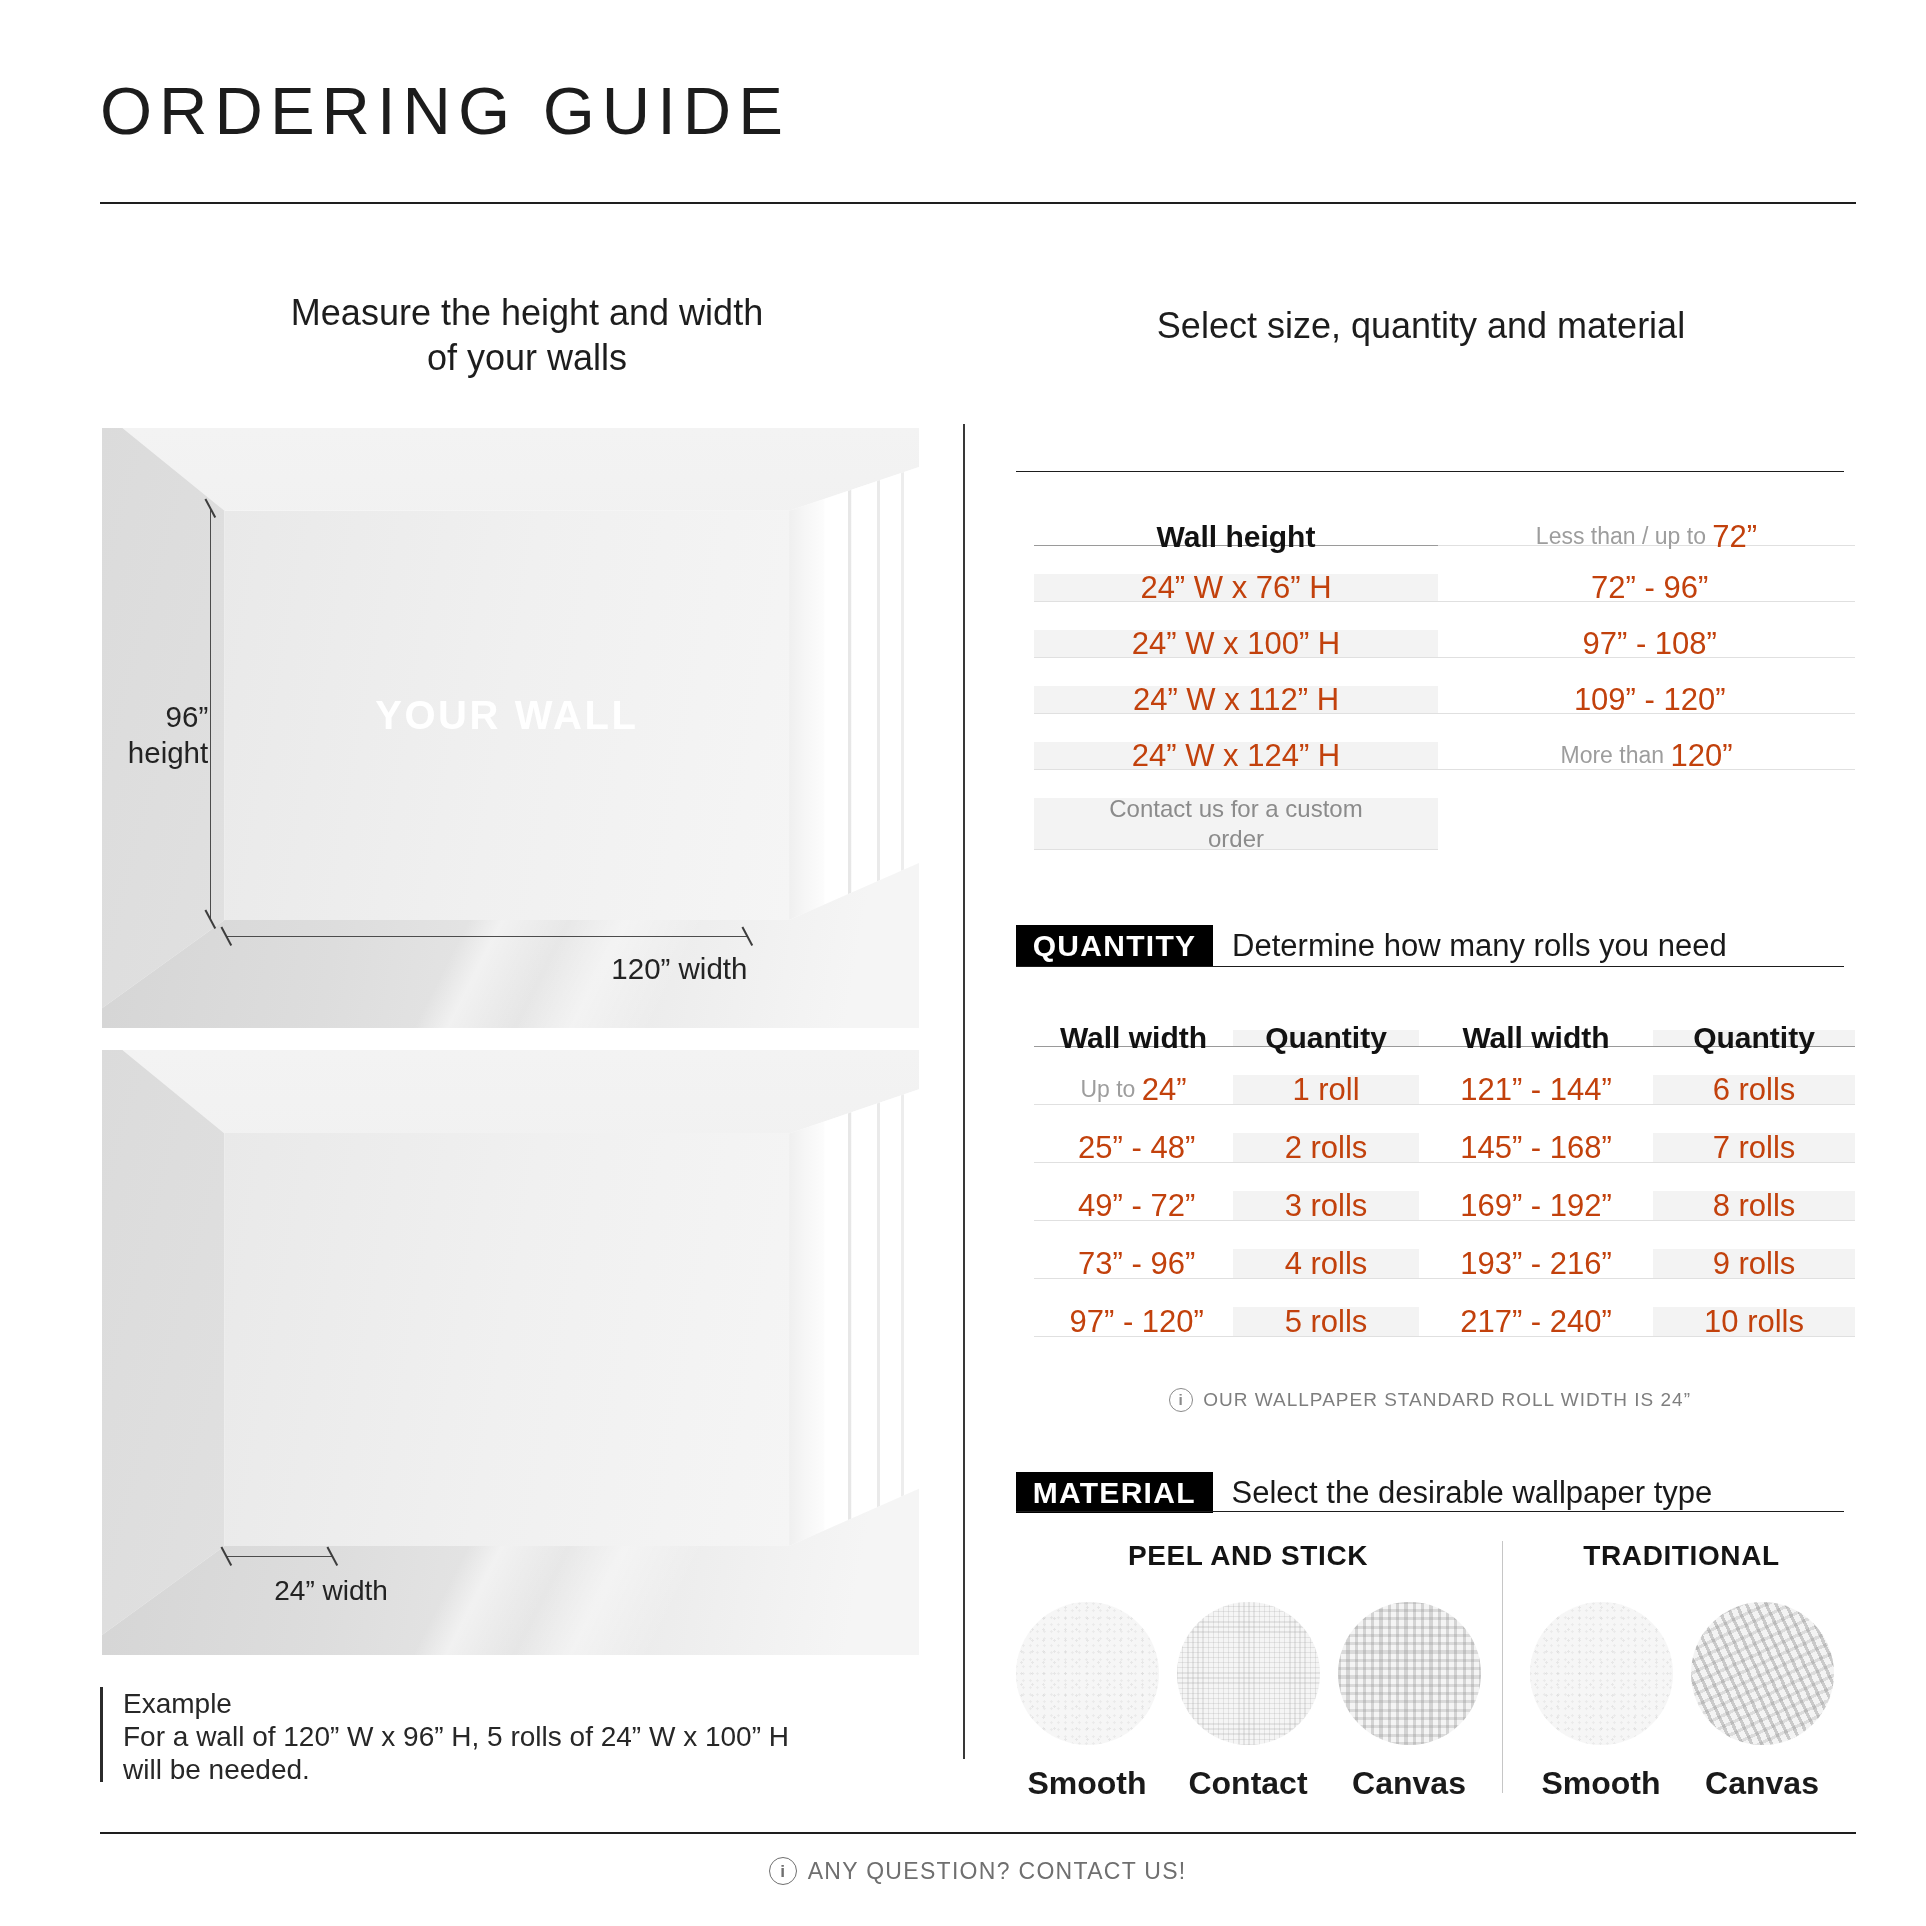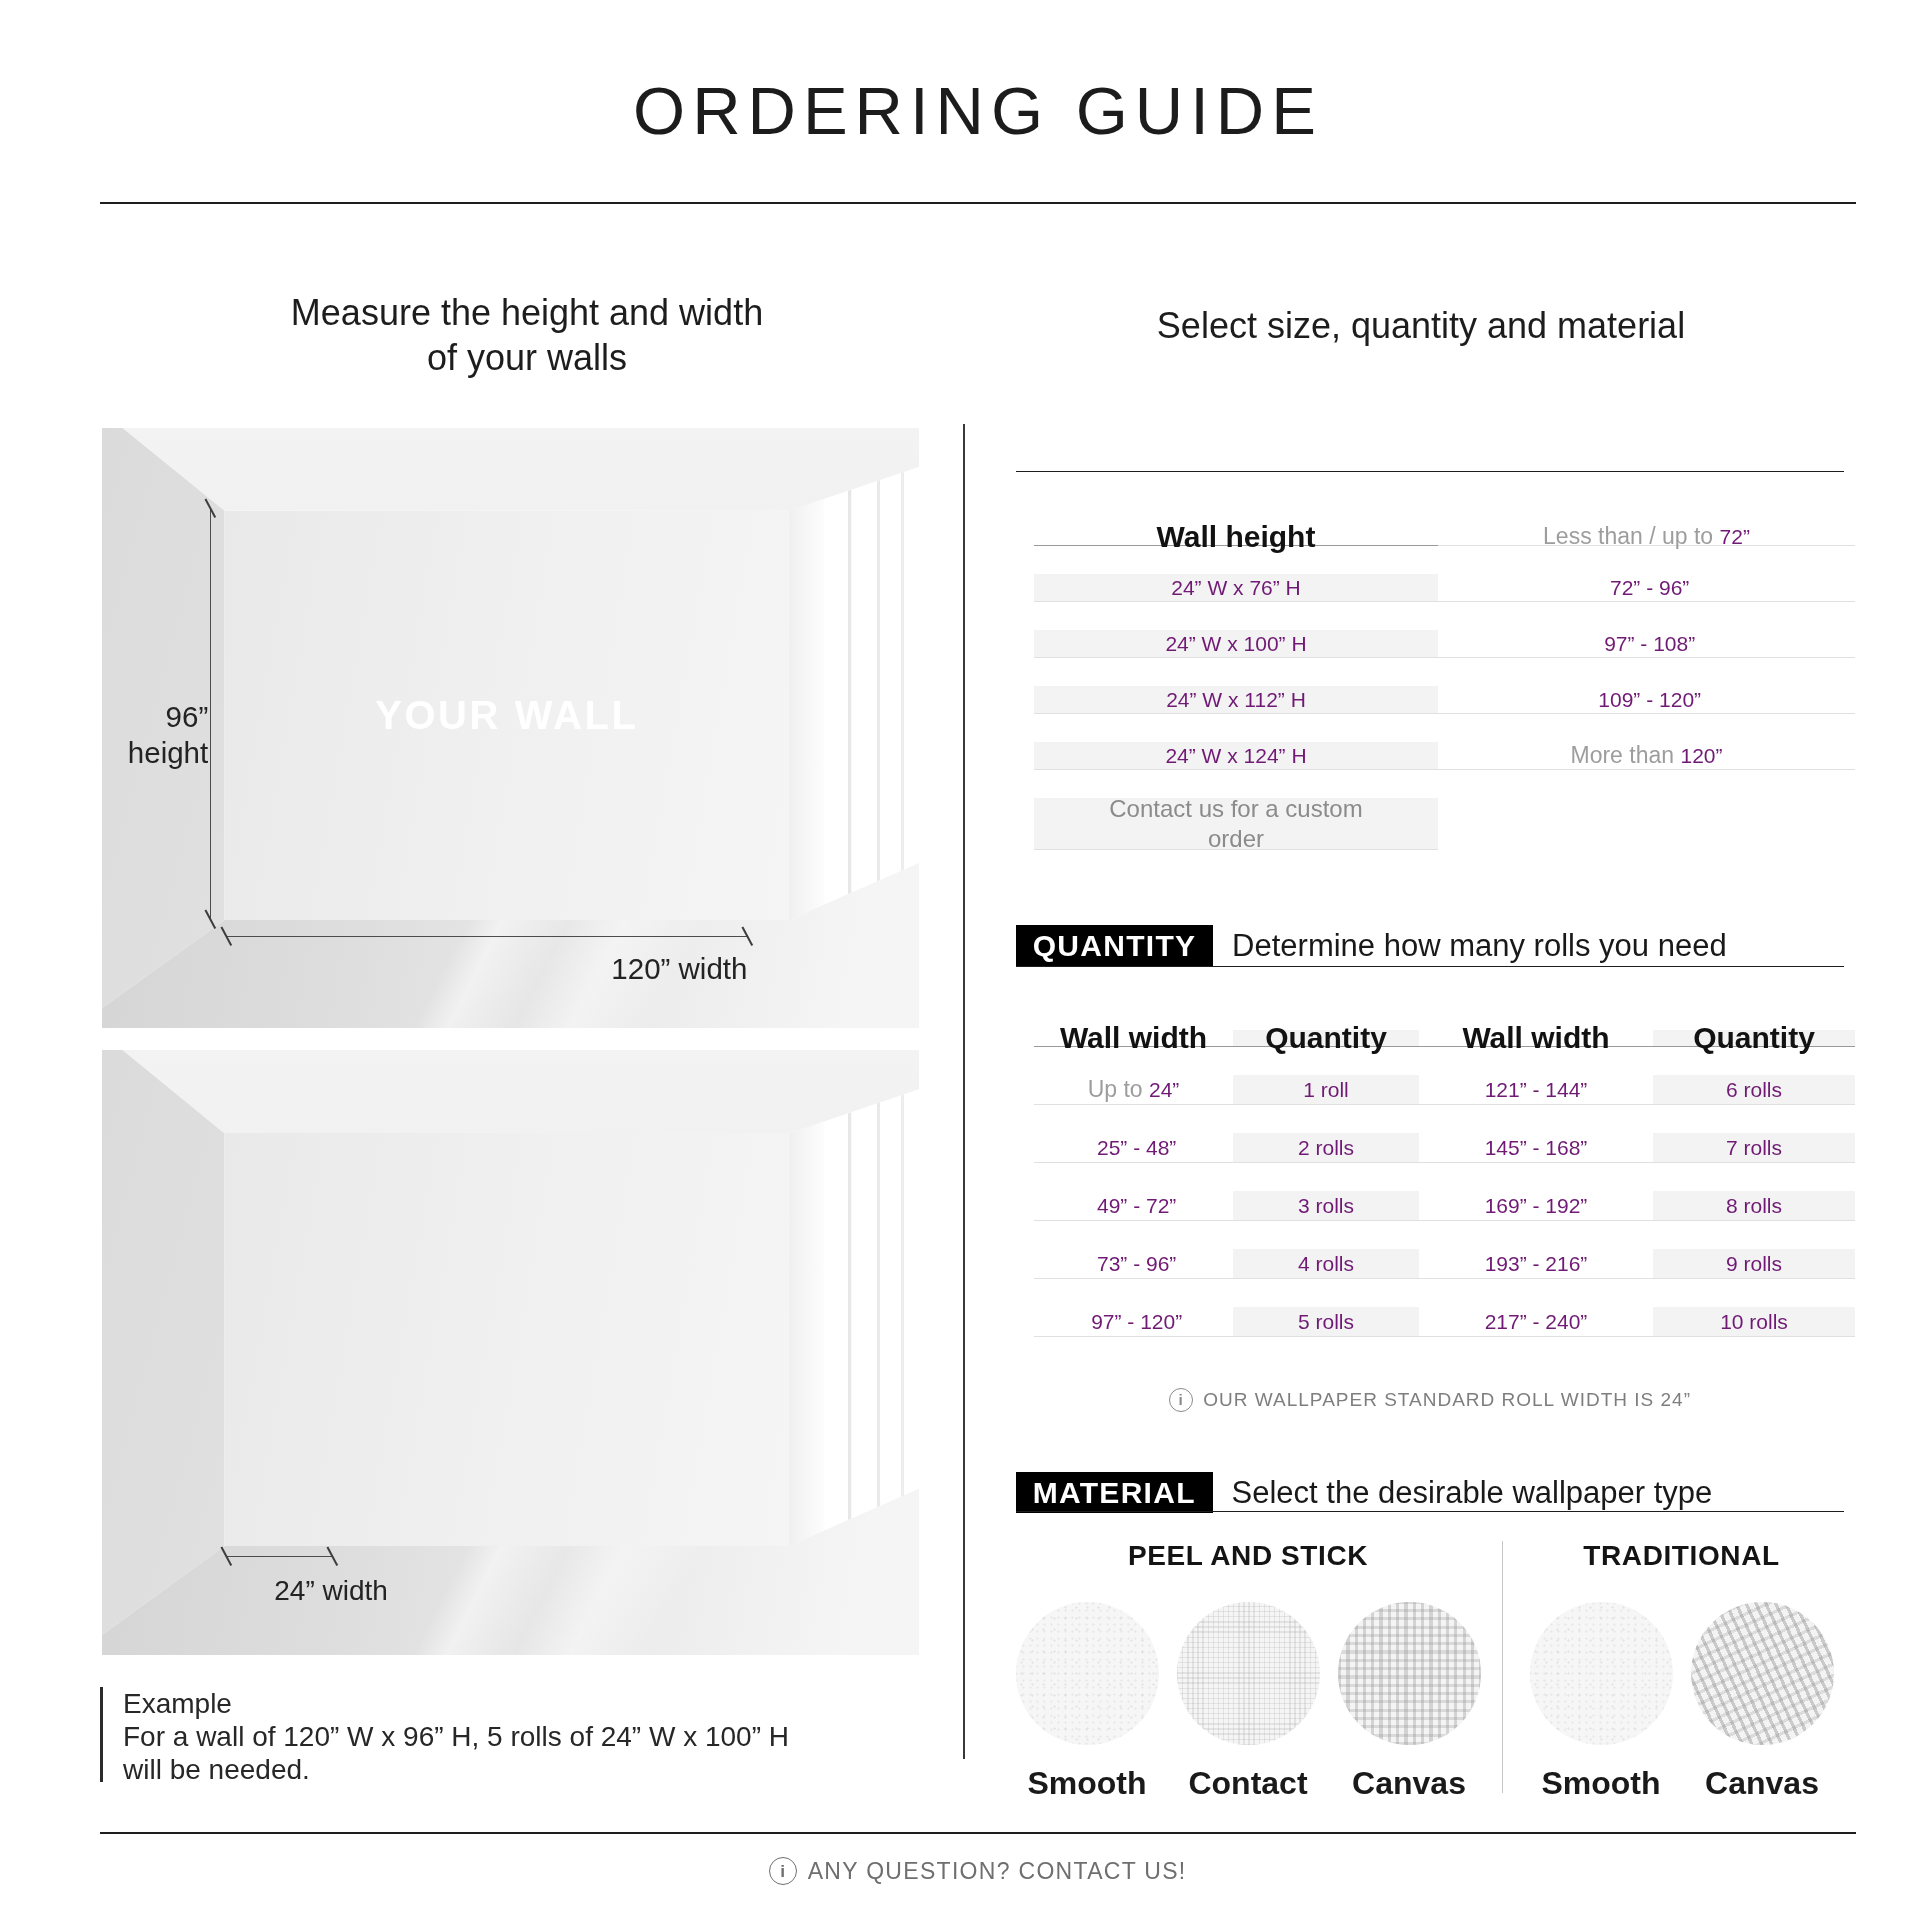--- a/index.html
+++ b/index.html
@@ -4,21 +4,21 @@
 <style>
   html,body{margin:0;padding:0;background:#ffffff;}
   #canvas{
     position:relative;width:1926px;height:1926px;background:#ffffff;
     font-family:"Liberation Sans", sans-serif;color:#1d1d1d;overflow:hidden;
   }
   .abs{position:absolute;}
 
   
   .page-title{
-    left:100px;top:77px;width:1756px;text-align:center;
+    left:100px;top:77px;width:1756px;text-align:left;
     font-size:67px;line-height:68px;font-weight:500;letter-spacing:7px;color:#1c1c1c;
   }
   .rule{background:#1e1e1e;height:1.9px;}
   .top-rule{left:100px;top:202px;width:1756px;}
   .footer-rule{left:100px;top:1832px;width:1756px;}
   .col-divider{left:963px;top:424px;width:1.9px;height:1335px;background:#383838;}
 
   
   .left-heading{left:100px;top:290px;width:854px;text-align:center;
     font-size:36px;line-height:45px;font-weight:500;color:#1d1d1d;}
@@ -87,21 +87,21 @@
     font-size:30px;font-weight:600;letter-spacing:1.3px;white-space:nowrap;}
   .sec-sub{font-size:31px;color:#191919;white-space:nowrap;}
   .sec-rule{left:1016px;width:828px;height:1.3px;background:#1d1d1d;}
 
   
   .tbl{display:grid;}
   .cell{display:flex;align-items:center;justify-content:center;gap:6.4px;margin-top:28px;}
   .hcell{font-size:30px;font-weight:700;color:#121212;border-bottom:1.9px solid #9a9a9a;}
   .bcell{border-bottom:1.3px solid #e0e0e0;}
   .shaded{background:#f3f3f3;}
-  .val{font-size:21px;color:#701a75;white-space:nowrap;}
+  .val{font-size:31px;color:#c2410c;white-space:nowrap;}
   .pre{font-size:23px;color:#9d9d9d;white-space:nowrap;}
   .small-val{font-size:24px;color:#8b8b8b;line-height:29.5px;text-align:center;max-width:276px;white-space:normal;}
   .size-tbl{left:1034px;top:500px;width:822px;grid-template-columns:404px 417px;
     grid-template-rows:46px 56px 56px 56px 56px 80px;}
   .qty-tbl{left:1034px;top:1002px;width:822px;grid-template-columns:199px 186px 234px 202px;
     grid-template-rows:45px 58px 58px 58px 58px 58px;}
 
   
   .note-row{display:flex;align-items:center;justify-content:center;gap:10.3px;}
   .qty-note{left:1016px;top:1388px;width:828px;font-size:19px;letter-spacing:1px;color:#7e7e7e;}

